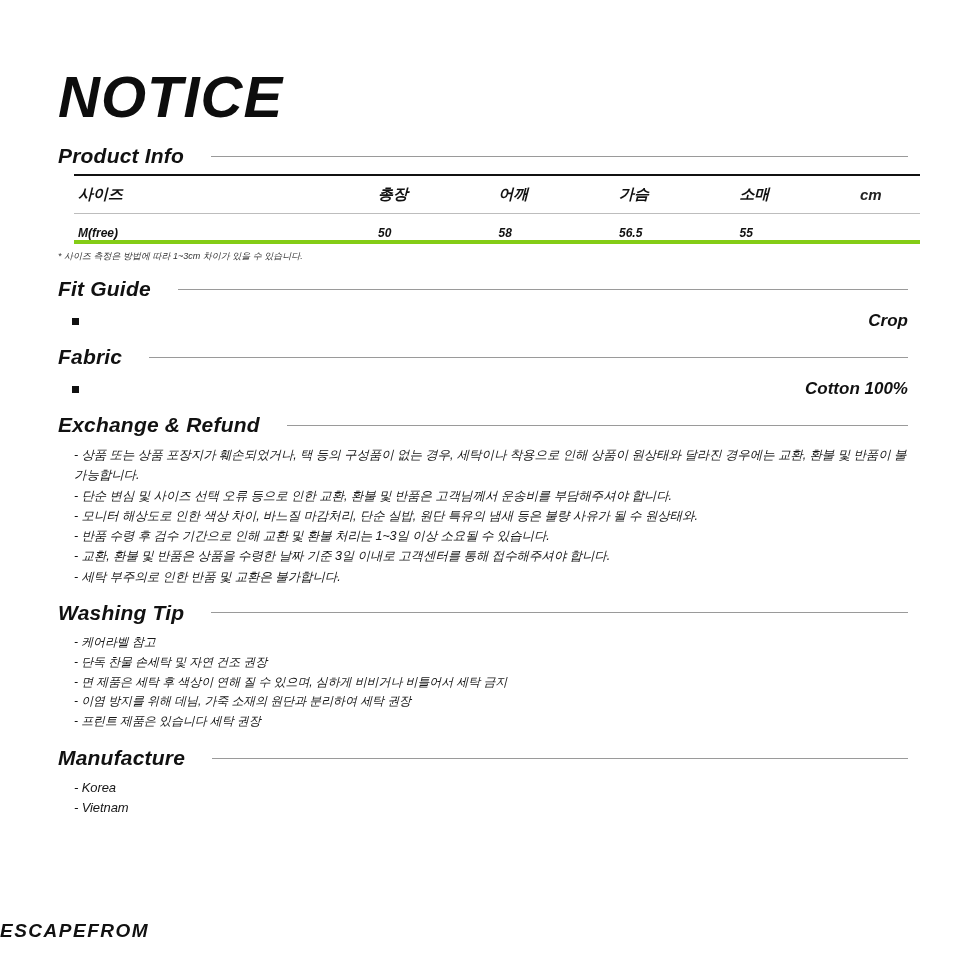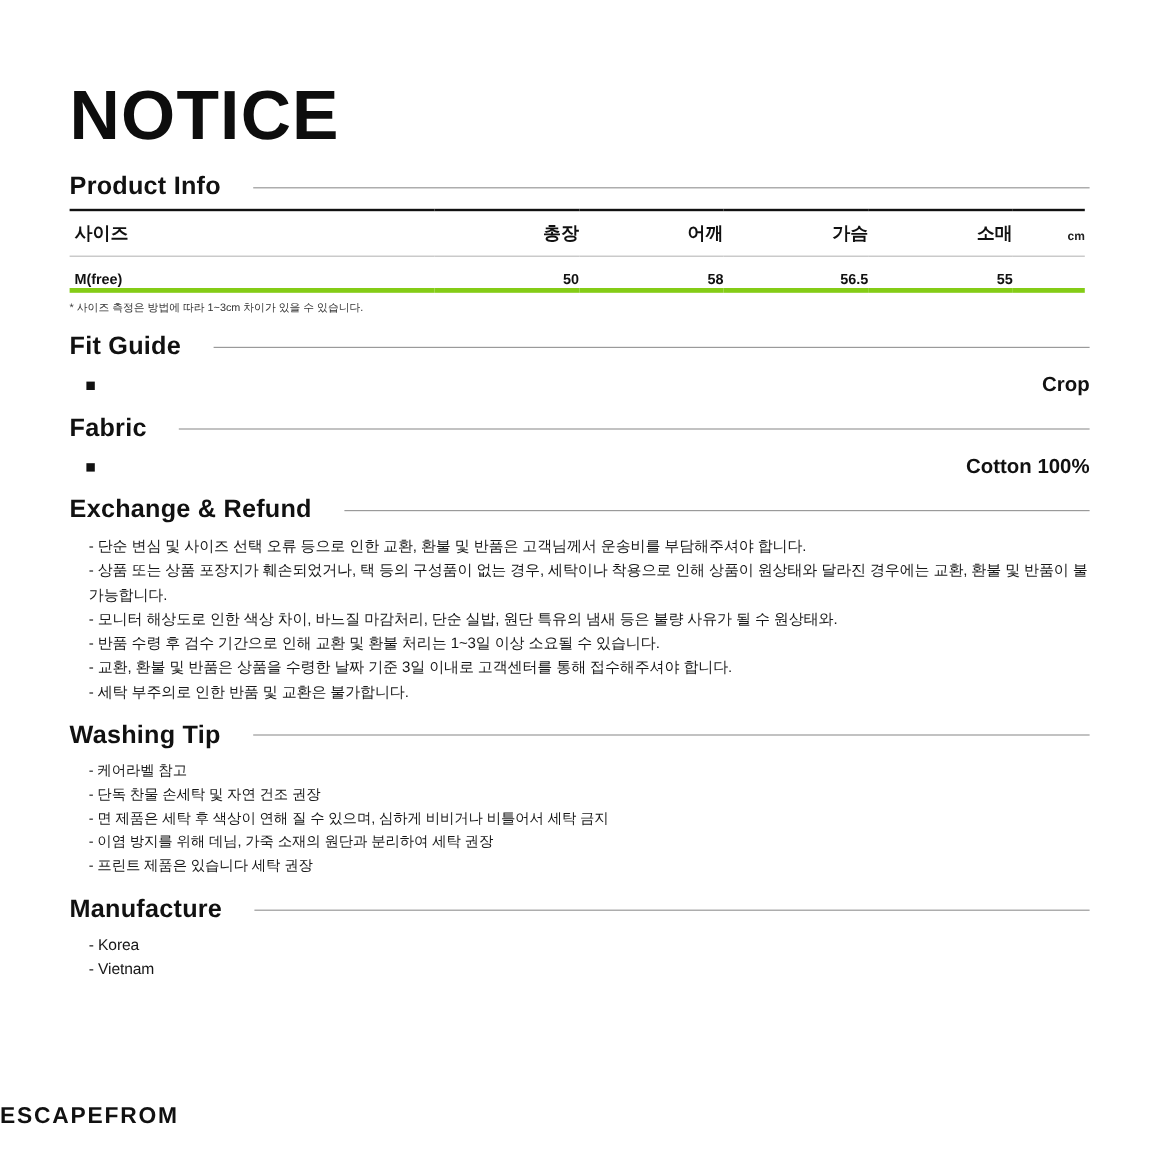--- a/index.html
+++ b/index.html
@@ -13,20 +13,21 @@
     font-family: "Liberation Sans", sans-serif;
     color: #111111;
     position: relative;
     overflow: hidden;
   }
   .page {
     position: absolute;
     left: 0; top: 0;
     width: 960px;
     height: 738px;
+    font-style: italic;
   }
   .content {
     position: absolute;
     left: 58px;
     top: 68px;
     width: 850px;
   }
 
   
   .notice-title {
@@ -61,26 +62,27 @@
 
   
   .pi-wrap {
     margin-top: 6px;
     position: relative;
   }
   table.pi {
     border-collapse: collapse;
     width: 846px;
     table-layout: fixed;
+    margin-left: 16px;
   }
   table.pi th, table.pi td {
     padding: 9px 0 9px 0;
     font-size: 15px;
     font-weight: 700;
-    text-align: right;
+    text-align: left;
     color: #111;
   }
   table.pi th.lead, table.pi td.lead {
     text-align: left;
     padding-left: 4px;
     width: 300px;
   }
   table.pi thead th {
     border-top: 2px solid #111;
     border-bottom: 1px solid #bdbdbd;
@@ -89,21 +91,21 @@
   table.pi tbody td {
     border-bottom: 4px solid #84cc16;
     font-size: 12px;
     padding-top: 12px;
     padding-bottom: 0;
   }
   table.pi th.unitcol, table.pi td.unitcol {
     width: 60px;
   }
   .unit {
-    font-size: 10px;
+    font-size: 15px;
     font-weight: 700;
     color: #222;
     vertical-align: bottom;
   }
   .pi-note {
     font-size: 9px;
     color: #333;
     margin-top: 6px;
     letter-spacing: 0;
   }
@@ -219,22 +221,22 @@
     </div>
     <ul class="sq">
       <li>Cotton 100%</li>
     </ul>
 
     <div class="section-head">
       <span class="h-text">Exchange &amp; Refund</span>
       <span class="h-rule"></span>
     </div>
     <ul class="dash">
+      <li>- 상품 또는 상품 포장지가 훼손되었거나, 택 등의 구성품이 없는 경우, 세탁이나 착용으로 인해 상품이 원상태와 달라진 경우에는 교환, 환불 및 반품이 불가능합니다.</li>
       <li>- 단순 변심 및 사이즈 선택 오류 등으로 인한 교환, 환불 및 반품은 고객님께서 운송비를 부담해주셔야 합니다.</li>
-      <li>- 상품 또는 상품 포장지가 훼손되었거나, 택 등의 구성품이 없는 경우, 세탁이나 착용으로 인해 상품이 원상태와 달라진 경우에는 교환, 환불 및 반품이 불가능합니다.</li>
       <li>- 모니터 해상도로 인한 색상 차이, 바느질 마감처리, 단순 실밥, 원단 특유의 냄새 등은 불량 사유가 될 수 원상태와.</li>
       <li>- 반품 수령 후 검수 기간으로 인해 교환 및 환불 처리는 1~3일 이상 소요될 수 있습니다.</li>
       <li>- 교환, 환불 및 반품은 상품을 수령한 날짜 기준 3일 이내로 고객센터를 통해 접수해주셔야 합니다.</li>
       <li>- 세탁 부주의로 인한 반품 및 교환은 불가합니다.</li>
     </ul>
 
     <div class="section-head">
       <span class="h-text">Washing Tip</span>
       <span class="h-rule"></span>
     </div>

